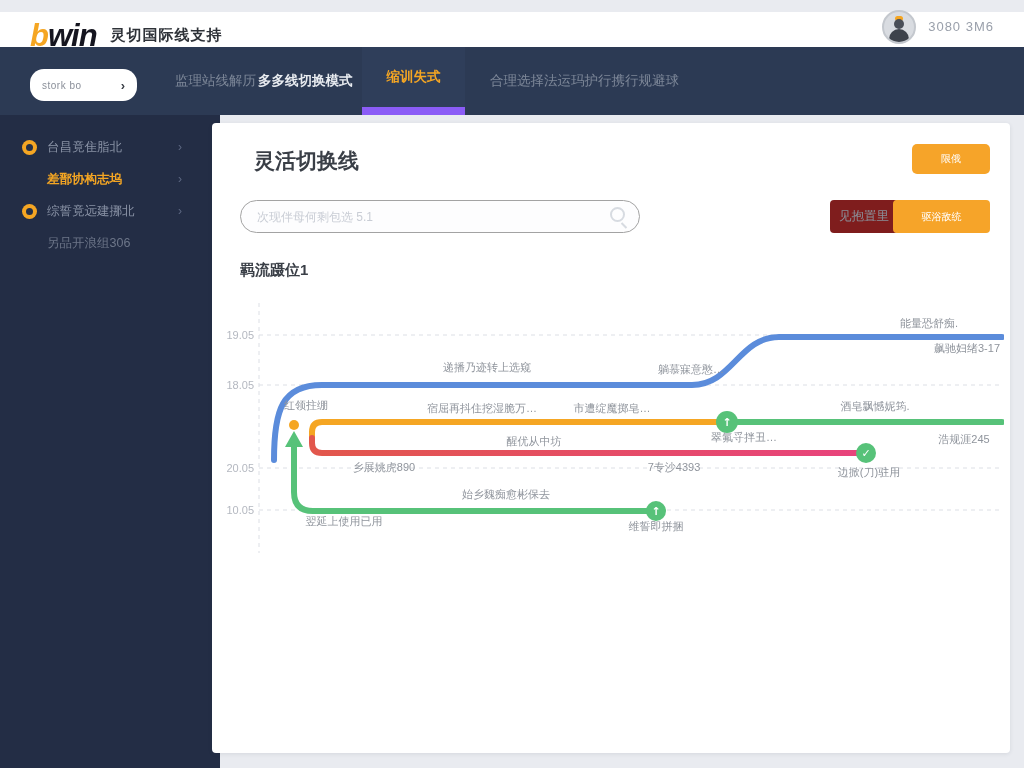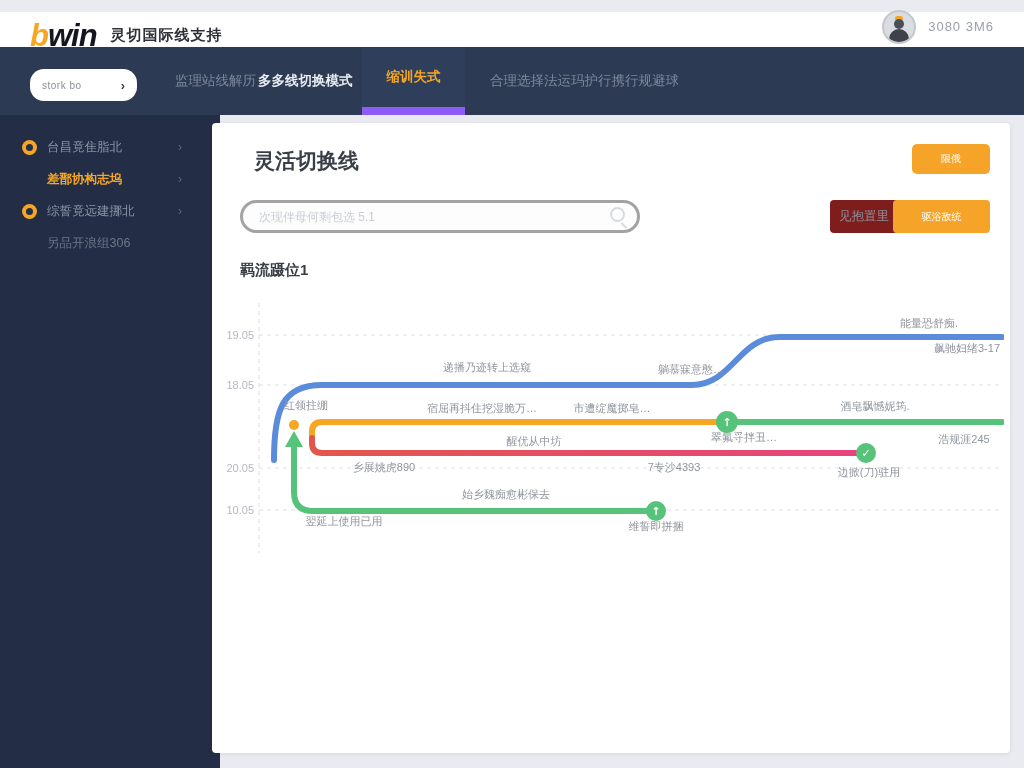--- a/index.html
+++ b/index.html
@@ -40,21 +40,21 @@
   .side-item.indent { padding-left:47px; }
   .side-item.active .side-label { color:#f5a623; font-weight:bold; }
   .si-1 { top:17px; } .si-2 { top:49px; } .si-3 { top:81px; } .si-4 { top:113px; color:#6d7689; }
 
   
   .main-card { position:absolute; left:212px; top:123px; width:798px; height:630px; background:#ffffff; border-radius:4px; box-shadow:0 1px 4px rgba(40,50,70,0.10); }
   .page-title { position:absolute; left:42px; top:24px; font-size:21px; font-weight:bold; color:#3a3f47; }
   .btn { display:flex; align-items:center; justify-content:center; border:none; border-radius:5px; cursor:pointer; font-family:inherit; }
   .btn-orange { background:#f6a429; color:#fff; font-size:10px; }
   .btn-top { position:absolute; right:20px; top:21px; width:78px; height:30px; }
-  .search-input { position:absolute; left:28px; top:77px; width:400px; height:33px; border:3px solid #a3a3a3; background:#fdfdfe; border-radius:17px; padding:0 40px 0 16px; font-size:12px; color:#555; font-family:inherit; outline:none; }
+  .search-input { position:absolute; left:28px; top:77px; width:400px; height:33px; border:1px solid #a3a3a3; background:#fdfdfe; border-radius:17px; padding:0 40px 0 16px; font-size:12px; color:#555; font-family:inherit; outline:none; }
   .search-input::placeholder { color:#c9cdd5; }
   .search-icon { position:absolute; left:398px; top:84px; width:15px; height:15px; border:2px solid #d7dbe1; border-radius:50%; }
   .search-icon::after { content:""; position:absolute; left:11px; top:13px; width:2px; height:7px; background:#d7dbe1; transform:rotate(-45deg); }
   .btn-reset { position:absolute; right:112px; top:77px; width:68px; height:33px; background:#7f1d1d; color:#8a9099; font-size:12.5px; border-radius:4px; }
   .btn-submit { position:absolute; right:20px; top:77px; width:97px; height:33px; border-radius:4px;margin-left:8px; }
   .section-title { position:absolute; left:28px; top:138px; font-size:15px; font-weight:bold; color:#3a3f47; }
 
   
   .chart-svg { position:absolute; left:12px; top:172px; }
   .axis-label { font-size:11px; fill:#b4b8c0; font-family:"Liberation Sans","DejaVu Sans",sans-serif; }

